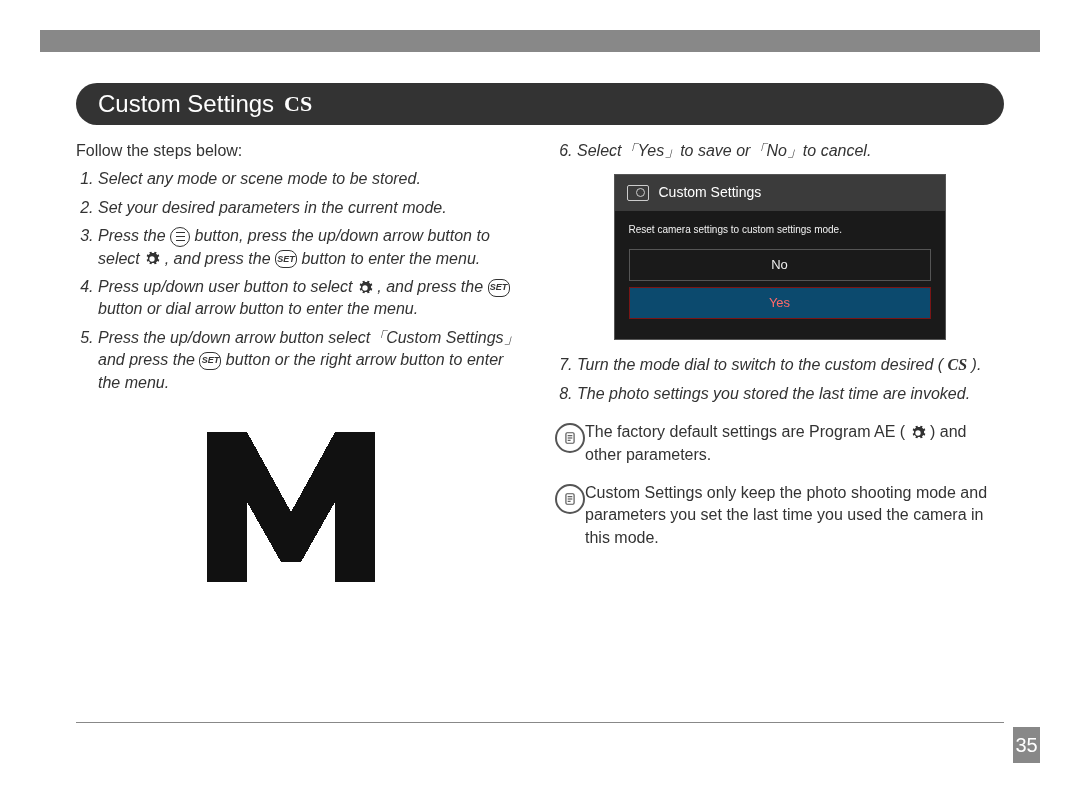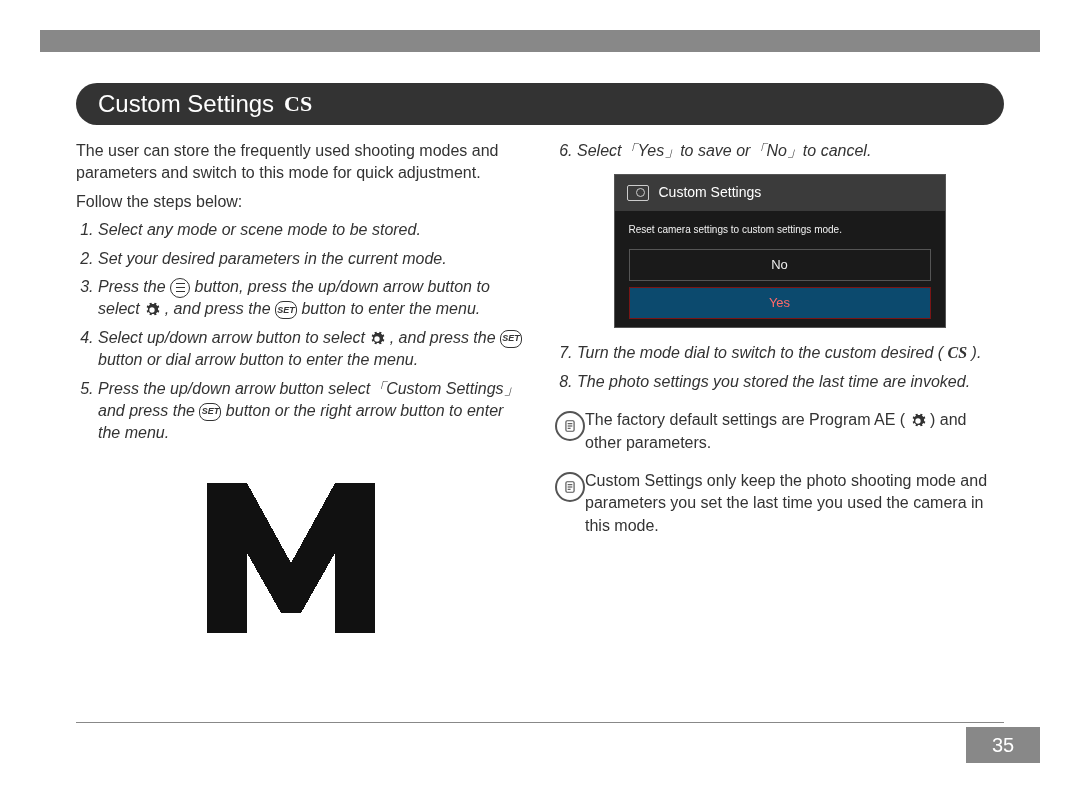--- a/index.html
+++ b/index.html
@@ -18,64 +18,63 @@
   .icon-menu::before{content:"";display:block;width:9px;height:7px;border-top:1.5px solid #333;border-bottom:1.5px solid #333;position:relative;}
   .icon-menu::after{content:"";display:block;width:9px;height:0;border-top:1.5px solid #333;position:absolute;}
   .icon-gear{display:inline-block;width:16px;height:16px;vertical-align:middle;}
   .m-graphic{margin:18px 0 0 110px;}
   .m-graphic svg{width:210px;height:180px;}
   .screenshot{width:330px;margin:12px auto 14px auto;border:1px solid #555;background:#1a1a1a;font-size:14px;}
   .sshot-titlebar{display:flex;align-items:center;gap:10px;padding:8px 12px;background:#3b3b3b;color:#fff;}
   .cam-icon{width:20px;height:14px;border:1.5px solid #ccc;border-radius:2px;position:relative;display:inline-block;}
   .cam-icon::before{content:"";position:absolute;width:7px;height:7px;border:1.5px solid #ccc;border-radius:50%;right:3px;top:1.5px;}
   .sshot-body{padding:12px 14px 6px 14px;color:#f2f2f2;font-size:10px;line-height:1.4;}
-  .sshot-opts{padding:0 14px 8px 14px;}
+  .sshot-opts{padding:0 14px 20px 14px;}
   .opt{border:1px solid #555;color:#eee;text-align:center;padding:6px 0;margin-top:6px;font-size:13px;}
   .opt.sel{background:#0c4a6e;color:#ff6a6a;border-color:#7a1515;}
   .note-row{display:flex;margin-top:16px;}
   .note-icon{flex:0 0 26px;height:26px;border:2px solid #555;border-radius:50%;display:flex;align-items:center;justify-content:center;margin-top:2px;}
   .note-icon svg{width:14px;height:14px;}
   .footer-rule{position:absolute;left:76px;right:76px;bottom:62px;height:1px;background:#888;}
-  .page-num{position:absolute;right:40px;bottom:22px;width:74px;height:36px;background:#888;color:#fff;display:flex;align-items:center;justify-content:center;font-size:20px;}
+  .page-num{position:absolute;right:40px;bottom:22px;width:27px;height:36px;background:#888;color:#fff;display:flex;align-items:center;justify-content:center;font-size:20px;}
   .cs-inline{font-weight:700;font-family:Georgia,serif;}
 </style>
 </head>
 <body>
 
 <div class="page">
   <div class="top-bar"></div>
 
   <div class="header-bar">
     <span class="header-title">Custom Settings</span>
     <span class="header-badge">CS</span>
   </div>
 
   <div class="columns">
 
     <div class="col">
-      <div class="intro">The user can store the frequently used shooting modes and parameters and switch to this mode for quick adjustment.</div>
       <div class="intro">Follow the steps below:</div>
       <ol>
         <li>Select any mode or scene mode to be stored.</li>
         <li>Set your desired parameters in the current mode.</li>
         <li>
           <span>Press the </span>
           <span class="icon-menu"></span>
           <span> button, press the up/down arrow button to select </span>
           <span class="icon-gear">
             <svg viewBox="0 0 24 24">
                 <path fill="#333" d="M12 8a4 4 0 100 8 4 4 0 000-8zm9 4l2 1-1 3-2-1a8 8 0 01-2 2l1 2-3 1-1-2a8 8 0 01-3 0l-1 2-3-1 1-2a8 8 0 01-2-2l-2 1-1-3 2-1a8 8 0 010-3l-2-1 1-3 2 1a8 8 0 012-2l-1-2 3-1 1 2a8 8 0 013 0l1-2 3 1-1 2a8 8 0 012 2l2-1 1 3-2 1a8 8 0 010 3z"></path>
               </svg>
           </span>
           <span> , and press the </span>
           <span class="icon-box">SET</span>
           <span> button to enter the menu.</span>
         </li>
         <li>
-          <span>Select up/down arrow button to select </span>
+          <span>Press up/down user button to select </span>
           <span class="icon-gear">
             <svg viewBox="0 0 24 24">
                 <path fill="#333" d="M12 8a4 4 0 100 8 4 4 0 000-8zm9 4l2 1-1 3-2-1a8 8 0 01-2 2l1 2-3 1-1-2a8 8 0 01-3 0l-1 2-3-1 1-2a8 8 0 01-2-2l-2 1-1-3 2-1a8 8 0 010-3l-2-1 1-3 2 1a8 8 0 012-2l-1-2 3-1 1 2a8 8 0 013 0l1-2 3 1-1 2a8 8 0 012 2l2-1 1 3-2 1a8 8 0 010 3z"></path>
               </svg>
           </span>
           <span>, and press the </span>
           <span class="icon-box">SET</span>
           <span> button or dial arrow button to enter the menu.</span>
         </li>
         <li>

